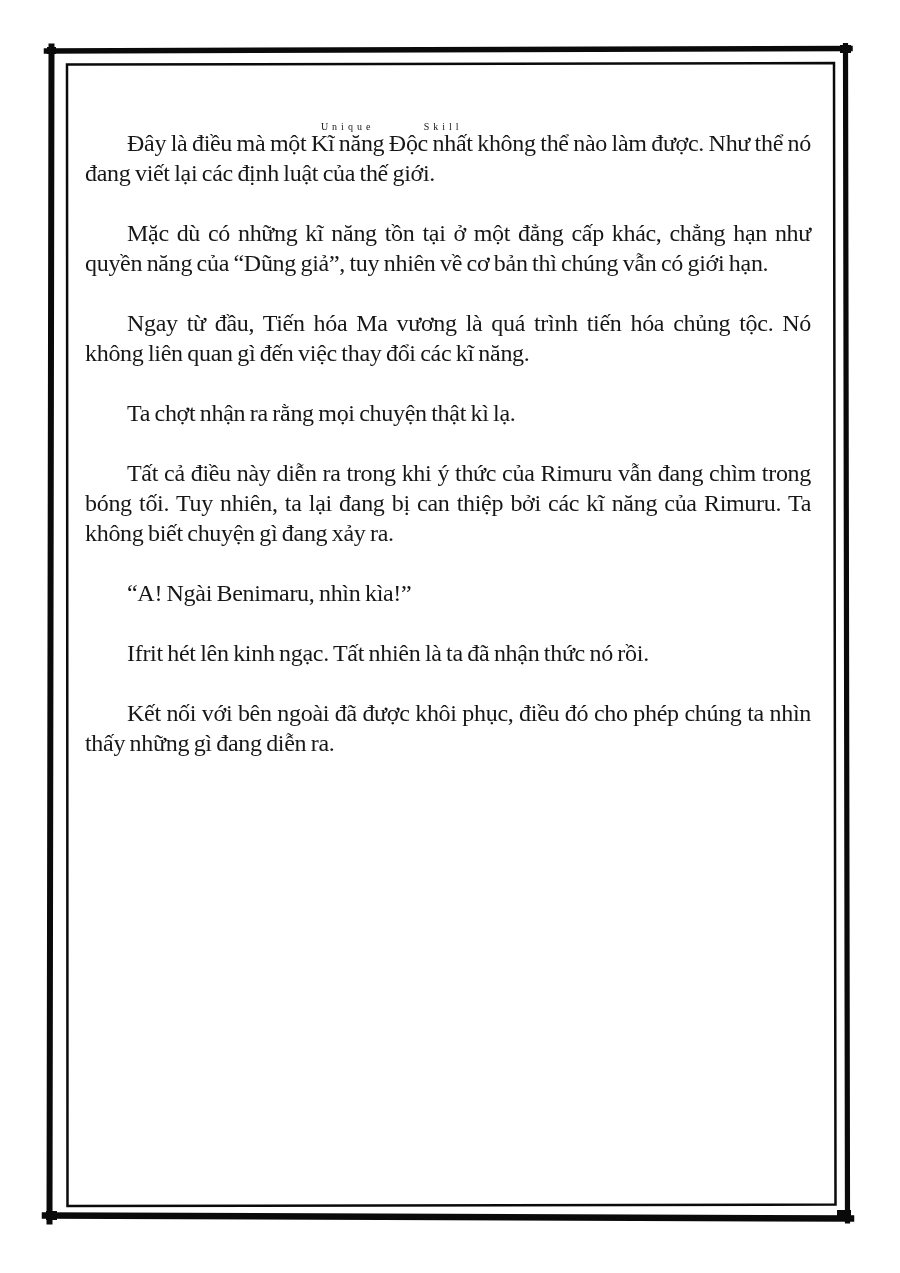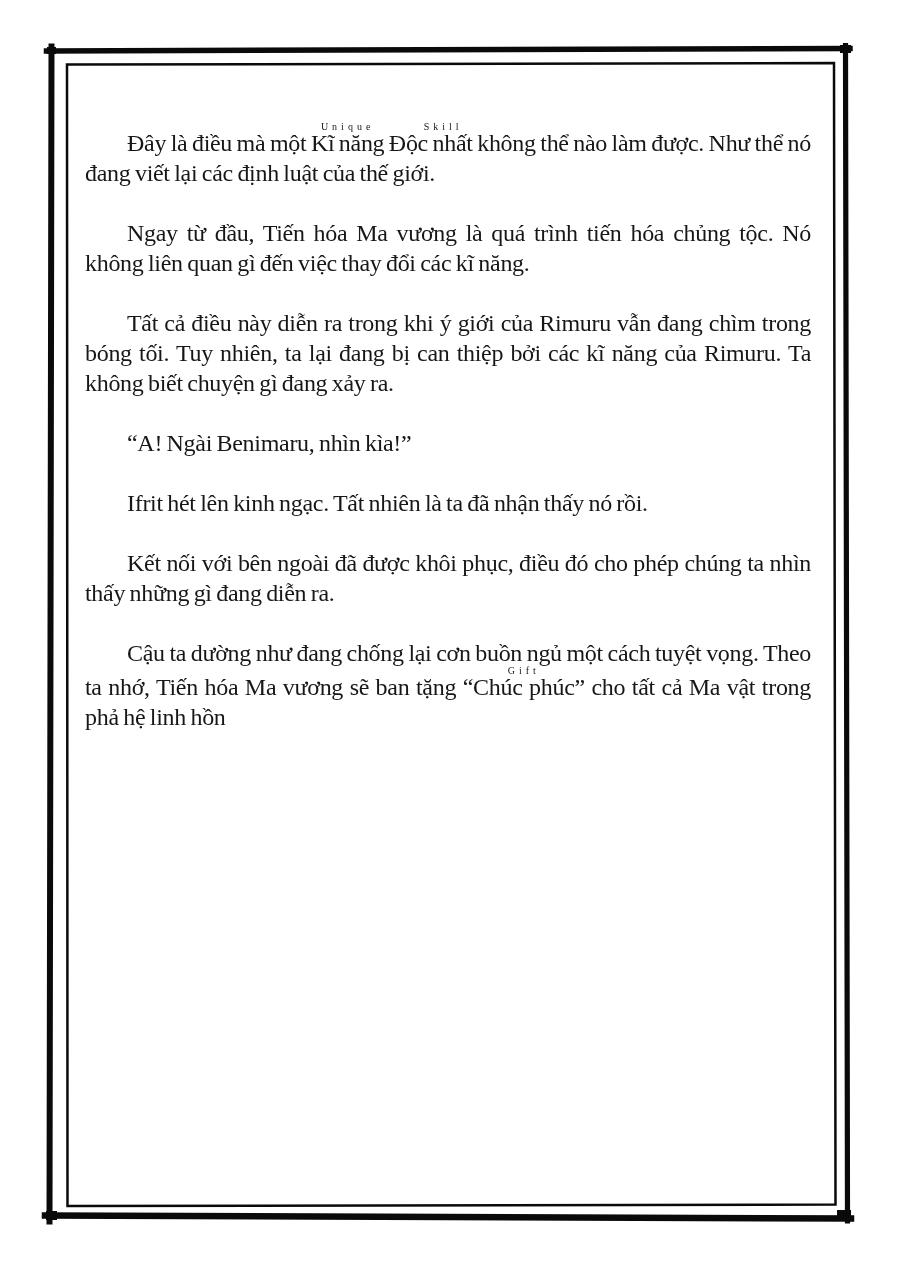--- a/index.html
+++ b/index.html
@@ -71,21 +71,22 @@
       <rect x="46" y="1211" width="11" height="9"></rect>
       <rect x="47" y="47" width="9" height="7"></rect>
     </g>
     <g stroke="currentColor" fill="none" stroke-linejoin="miter">
       <path d="M67,64.5 L834,63 L835.5,1204.5 L67.5,1206 Z" stroke-width="2.5"></path>
     </g>
   </svg>
 
   <main class="text-area">
       <p class="para">Đây là điều mà một <ruby>Kĩ năng Độc nhất<rt>Unique Skill</rt></ruby> không thể nào làm được. Như thể nó đang viết lại các định luật của thế giới.</p>
+      <p class="para">Mặc dù có những kĩ năng tồn tại ở một đẳng cấp khác, chẳng hạn như quyền năng của “Dũng giả”, tuy nhiên về cơ bản thì chúng vẫn có giới hạn.</p>
       <p class="para">Ngay từ đầu, Tiến hóa Ma vương là quá trình tiến hóa chủng tộc. Nó không liên quan gì đến việc thay đổi các kĩ năng.</p>
-      <p class="para">Tất cả điều này diễn ra trong khi ý giới của Rimuru vẫn đang chìm trong bóng tối. Tuy nhiên, ta lại đang bị can thiệp bởi các kĩ năng của Rimuru. Ta không biết chuyện gì đang xảy ra.</p>
+      <p class="para">Ta chợt nhận ra rằng mọi chuyện thật kì lạ.</p>
+      <p class="para">Tất cả điều này diễn ra trong khi ý thức của Rimuru vẫn đang chìm trong bóng tối. Tuy nhiên, ta lại đang bị can thiệp bởi các kĩ năng của Rimuru. Ta không biết chuyện gì đang xảy ra.</p>
       <p class="para">“A! Ngài Benimaru, nhìn kìa!”</p>
-      <p class="para">Ifrit hét lên kinh ngạc. Tất nhiên là ta đã nhận thấy nó rồi.</p>
+      <p class="para">Ifrit hét lên kinh ngạc. Tất nhiên là ta đã nhận thức nó rồi.</p>
       <p class="para">Kết nối với bên ngoài đã được khôi phục, điều đó cho phép chúng ta nhìn thấy những gì đang diễn ra.</p>
-      <p class="para">Cậu ta dường như đang chống lại cơn buồn ngủ một cách tuyệt vọng. Theo ta nhớ, Tiến hóa Ma vương sẽ ban tặng <ruby>“Chúc phúc”<rt>Gift</rt></ruby> cho tất cả Ma vật trong phả hệ linh hồn</p>
     </main>
 
 </div>
 
 </body></html>

